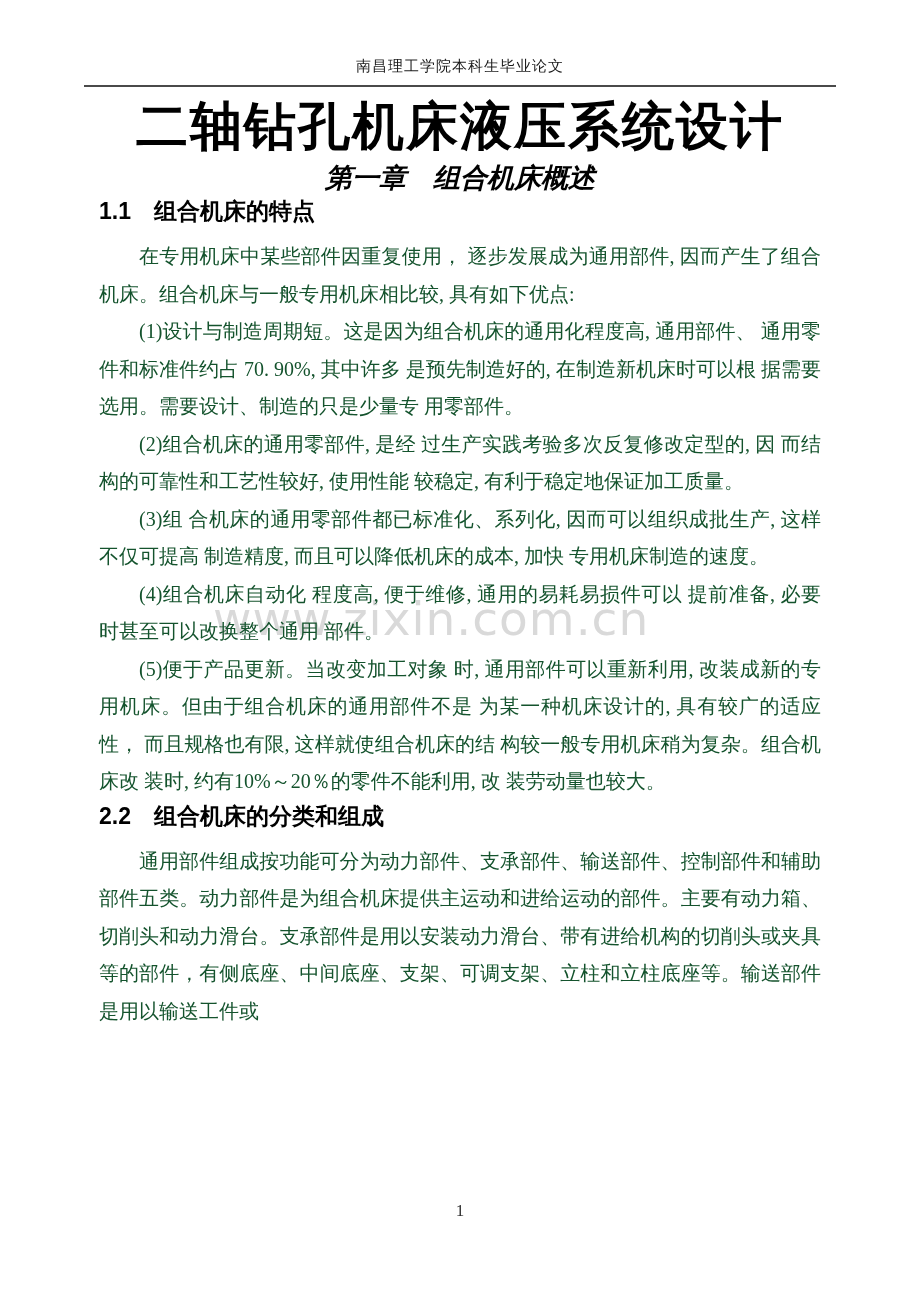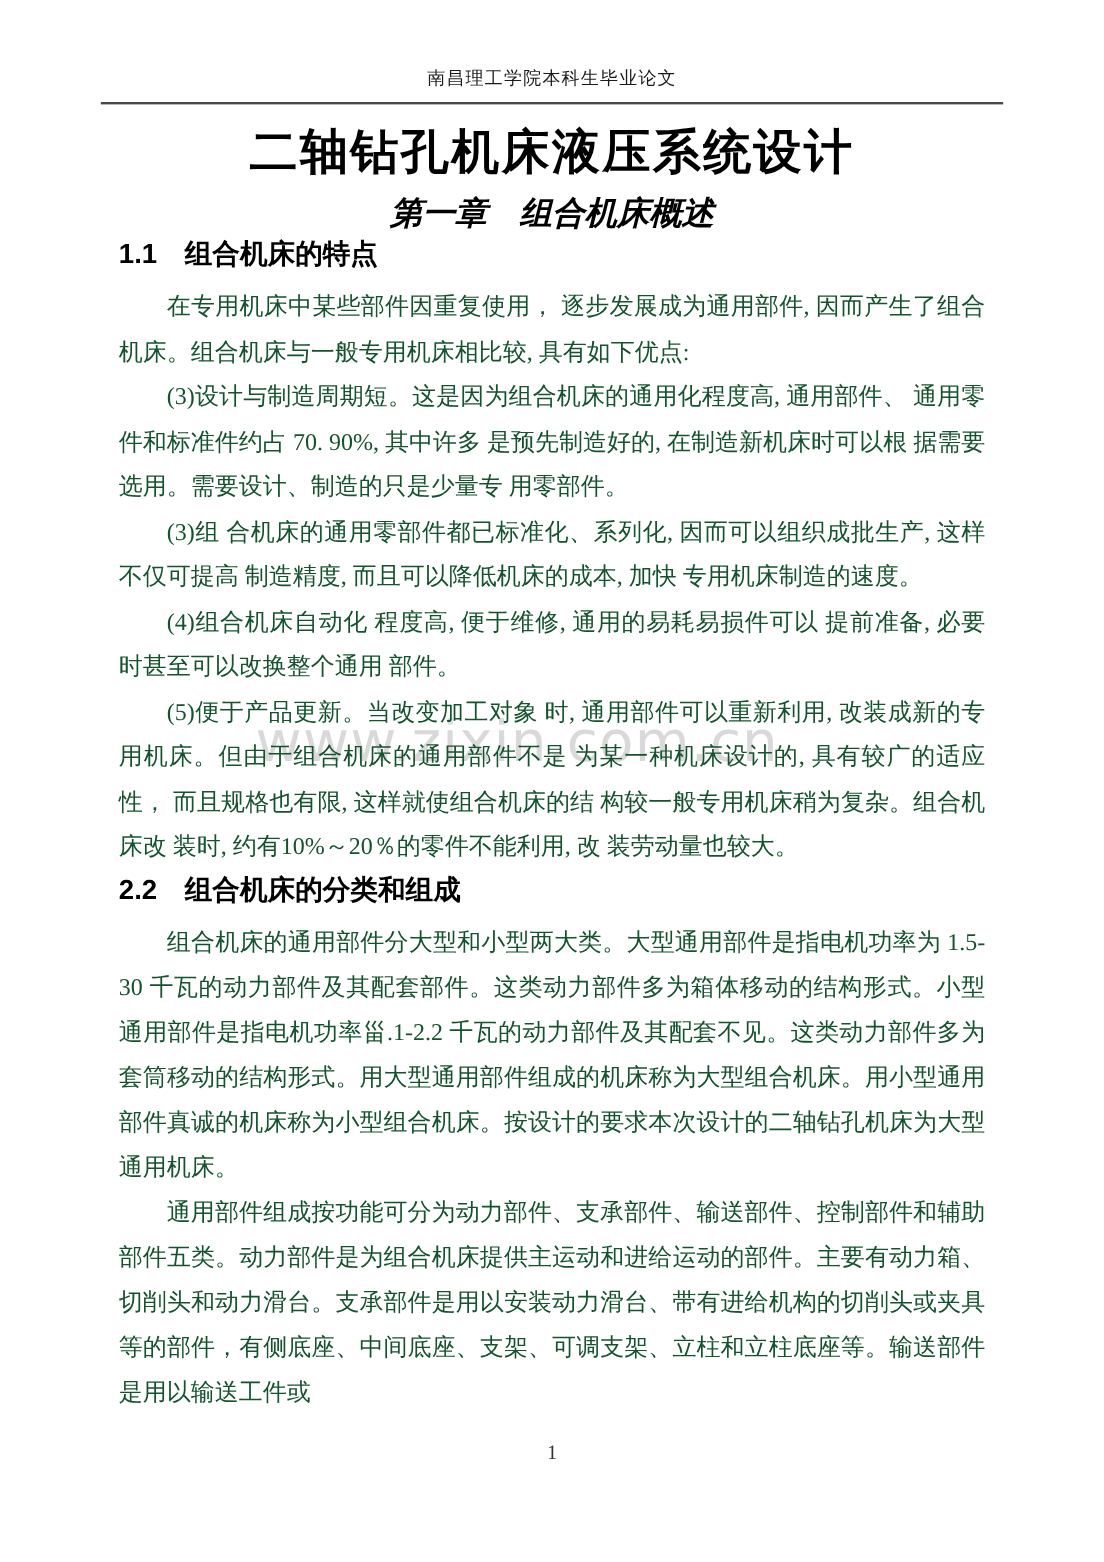--- a/index.html
+++ b/index.html
@@ -46,21 +46,21 @@
   .header-rule {
     width: 752px;
     height: 2px;
     background: #4a4a4a;
     margin: 9px auto 0 auto;
     border: none;
   }
   .doc-title {
     margin-top: 16px;
     text-align: center;
-    font-size: 40px;
+    font-size: 52px;
     line-height: 48px;
     font-weight: bold;
     letter-spacing: 2px;
     color: #000000;
   }
   .chapter-heading {
     margin-top: 9px;
     text-align: center;
     font-size: 27px;
     line-height: 36px;
@@ -113,30 +113,30 @@
   <h1 class="doc-title">二轴钻孔机床液压系统设计</h1>
 
   <h2 class="chapter-heading">第一章　组合机床概述</h2>
 
   <div class="content">
 
     <h3 class="section-heading">1.1　组合机床的特点</h3>
 
     <div class="section-body">
       <p class="para">在专用机床中某些部件因重复使用， 逐步发展成为通用部件, 因而产生了组合 机床。组合机床与一般专用机床相比较, 具有如下优点:</p>
-      <p class="para">(3)设计与制造周期短。这是因为组合机床的通用化程度高, 通用部件、 通用零件和标准件约占 70. 90%, 其中许多 是预先制造好的, 在制造新机床时可以根 据需要选用。需要设计、制造的只是少量专 用零部件。</p>
+      <p class="para">(1)设计与制造周期短。这是因为组合机床的通用化程度高, 通用部件、 通用零件和标准件约占 70. 90%, 其中许多 是预先制造好的, 在制造新机床时可以根 据需要选用。需要设计、制造的只是少量专 用零部件。</p>
+      <p class="para">(2)组合机床的通用零部件, 是经 过生产实践考验多次反复修改定型的, 因 而结构的可靠性和工艺性较好, 使用性能 较稳定, 有利于稳定地保证加工质量。</p>
       <p class="para">(3)组 合机床的通用零部件都已标准化、系列化,  因而可以组织成批生产, 这样不仅可提高 制造精度, 而且可以降低机床的成本, 加快 专用机床制造的速度。</p>
       <p class="para">(4)组合机床自动化 程度高, 便于维修, 通用的易耗易损件可以 提前准备, 必要时甚至可以改换整个通用 部件。</p>
       <p class="para">(5)便于产品更新。当改变加工对象 时, 通用部件可以重新利用, 改装成新的专 用机床。但由于组合机床的通用部件不是 为某一种机床设计的, 具有较广的适应性，  而且规格也有限, 这样就使组合机床的结 构较一般专用机床稍为复杂。组合机床改 装时, 约有10%～20％的零件不能利用, 改 装劳动量也较大。</p>
     </div>
 
     <h3 class="section-heading">2.2　组合机床的分类和组成</h3>
 
     <div class="section-body">
-      <p class="para">组合机床的通用部件分大型和小型两大类。大型通用部件是指电机功率为 1.5-30 千瓦的动力部件及其配套部件。这类动力部件多为箱体移动的结构形式。小型通用部件是指电机功率甾.1-2.2 千瓦的动力部件及其配套不见。这类动力部件多为套筒移动的结构形式。用大型通用部件组成的机床称为大型组合机床。用小型通用部件真诚的机床称为小型组合机床。按设计的要求本次设计的二轴钻孔机床为大型通用机床。</p>
       <p class="para">通用部件组成按功能可分为动力部件、支承部件、输送部件、控制部件和辅助部件五类。动力部件是为组合机床提供主运动和进给运动的部件。主要有动力箱、切削头和动力滑台。支承部件是用以安装动力滑台、带有进给机构的切削头或夹具等的部件，有侧底座、中间底座、支架、可调支架、立柱和立柱底座等。输送部件是用以输送工件或</p>
     </div>
 
   </div>
 
   <div class="page-number">1</div>
 
 </div>
 
 </body></html>

